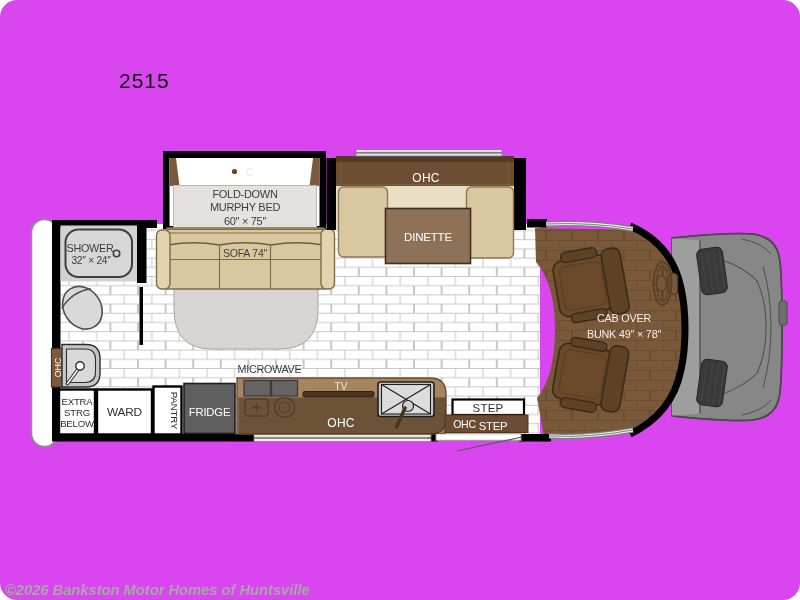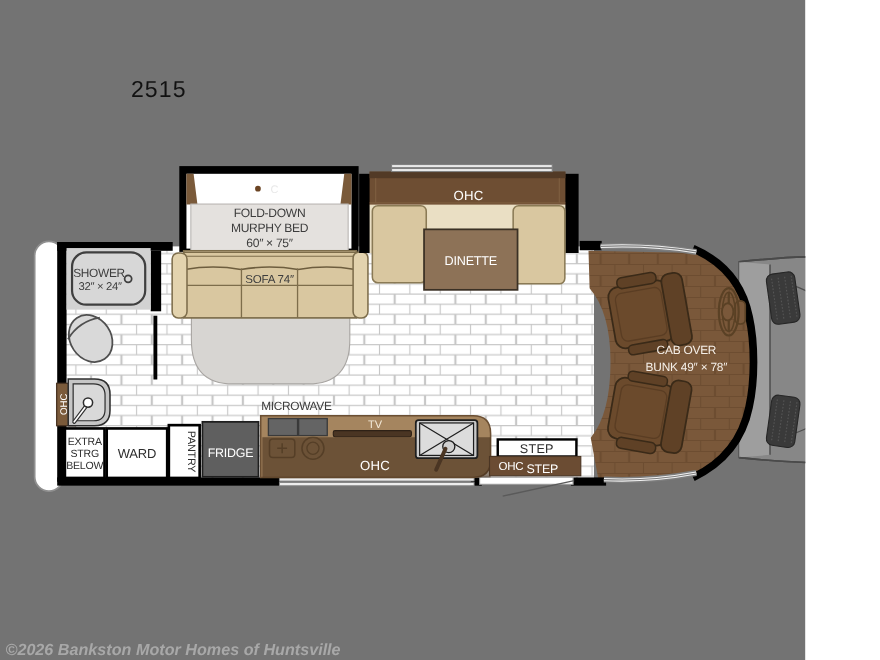--- a/index.html
+++ b/index.html
@@ -1,17 +1,17 @@
 <!DOCTYPE html>
 <html><head>
 <meta charset="utf-8">
 <style>
   html,body{margin:0;padding:0;background:#ffffff;}
-  .page{position:relative;width:732px;height:600px;overflow:hidden;background:#737373;
-        font-family:"Liberation Sans",sans-serif;}
+  .page{position:relative;width:800px;height:600px;overflow:hidden;background:#d946ef;
+        font-family:"Liberation Sans",sans-serif;border-radius:17px;}
   svg text{font-family:"Liberation Sans",sans-serif;}
 </style>
 </head>
 <body>
 <div class="page">
 <svg width="800" height="600" viewBox="0 0 800 600">
 <defs>
   <pattern id="brick" width="27.6" height="18.4" patternUnits="userSpaceOnUse">
     <rect width="27.6" height="18.4" fill="#ffffff"></rect>
     <path d="M0,0.5 H27.6 M0,9.7 H27.6 M13.8,0.5 V9.7 M0.5,9.7 V18.4 M27.1,9.7 V18.4" stroke="#c7c7c7" stroke-width="1" fill="none"></path>

